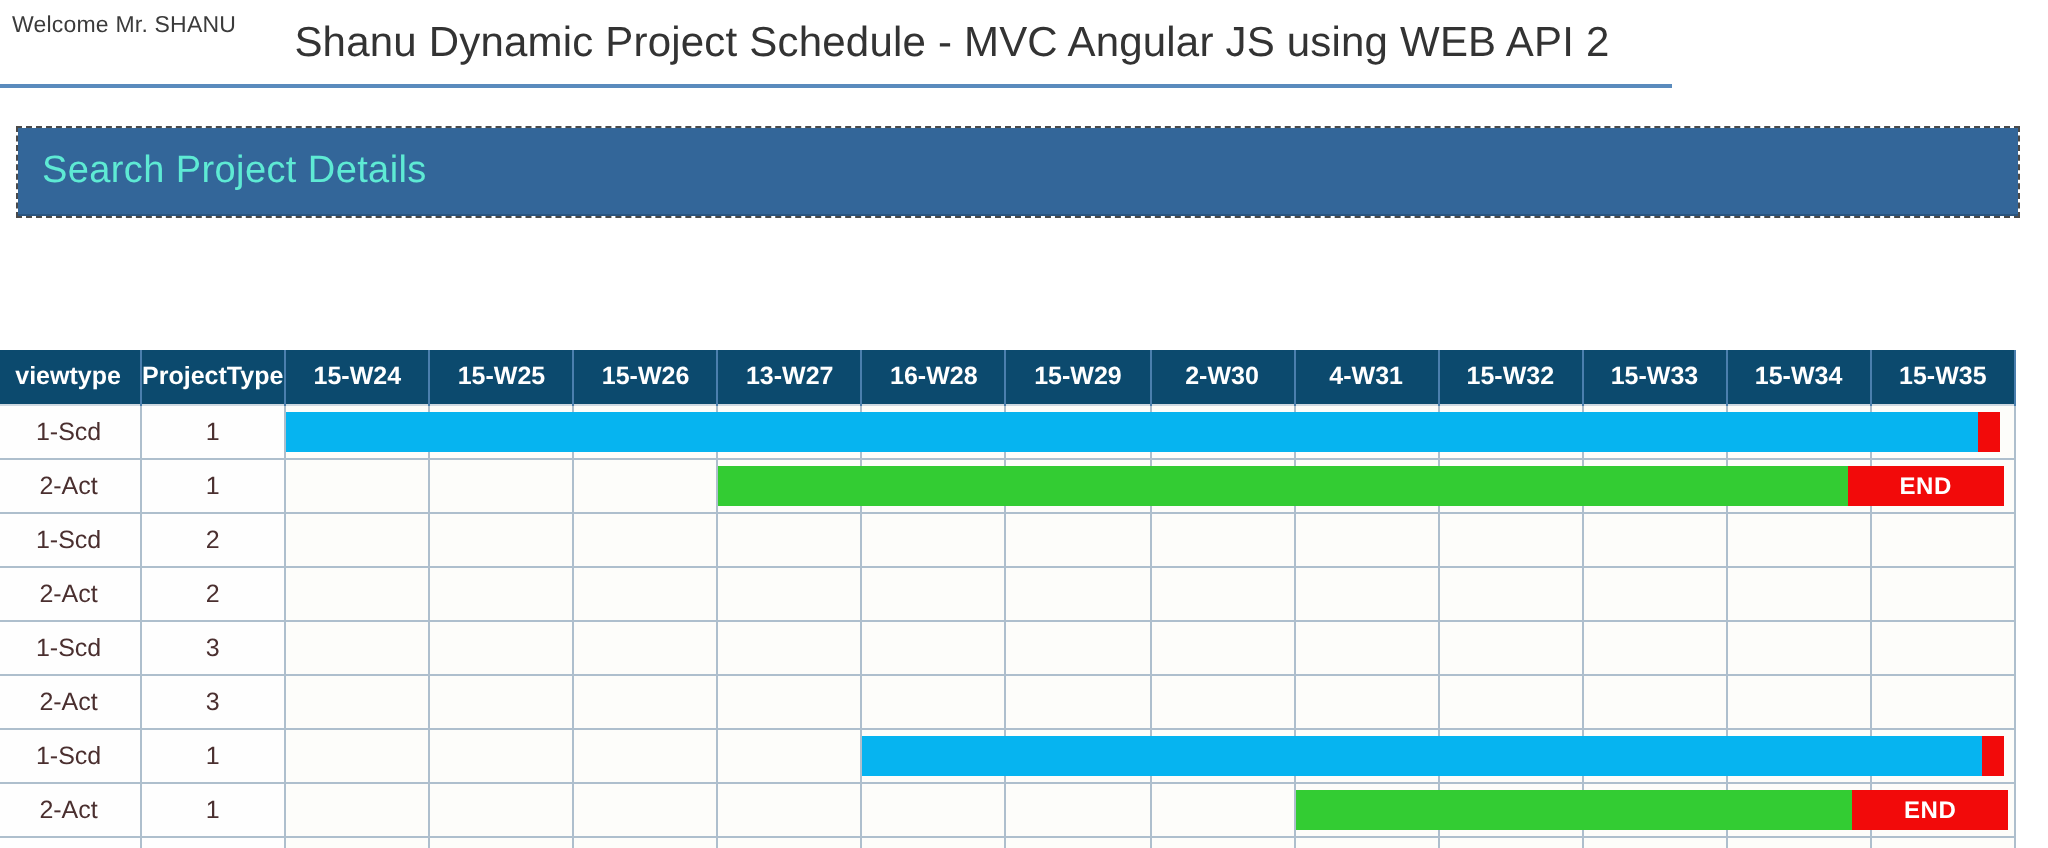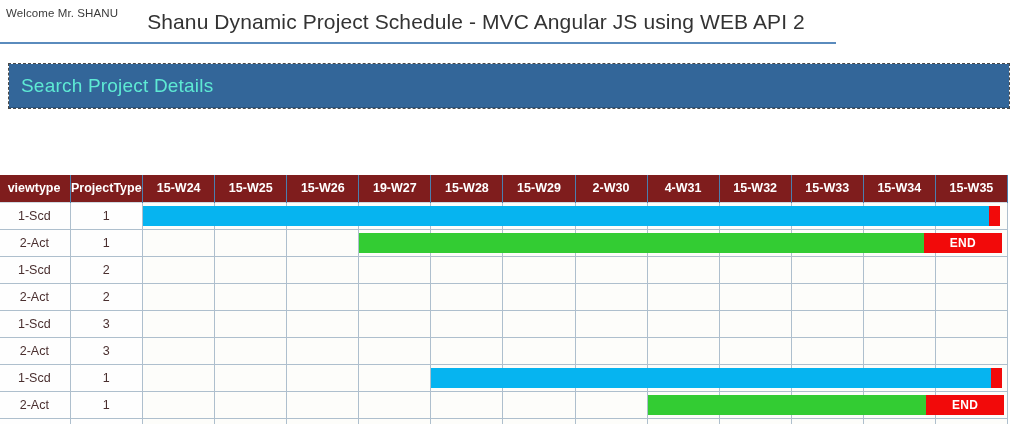--- a/index.html
+++ b/index.html
@@ -87,21 +87,21 @@
     width: 1024px; height: 249px;
     overflow: hidden;
   }
   table.gantt {
     border-collapse: collapse;
     table-layout: fixed;
     width: 1010px;
     margin-left: -2px;
   }
   table.gantt th {
-    background: #7f1d1d;
+    background: #0c4a6e;
     color: #ffffff;
     font-size: 12.5px;
     font-weight: bold;
     height: 27px;
     text-align: center;
     border-right: 1px solid #4b7fae;
     white-space: nowrap;
     padding: 0;
   }
   table.gantt td {
@@ -172,22 +172,22 @@
           <col class="c-week">
           <col class="c-week">
       </colgroup>
       <thead>
         <tr id="hdr-row">
             <th>viewtype</th>
             <th>ProjectType</th>
             <th>15-W24</th>
             <th>15-W25</th>
             <th>15-W26</th>
-            <th>19-W27</th>
-            <th>15-W28</th>
+            <th>13-W27</th>
+            <th>16-W28</th>
             <th>15-W29</th>
             <th>2-W30</th>
             <th>4-W31</th>
             <th>15-W32</th>
             <th>15-W33</th>
             <th>15-W34</th>
             <th>15-W35</th>
           </tr>
       </thead>
       <tbody id="tbody">

